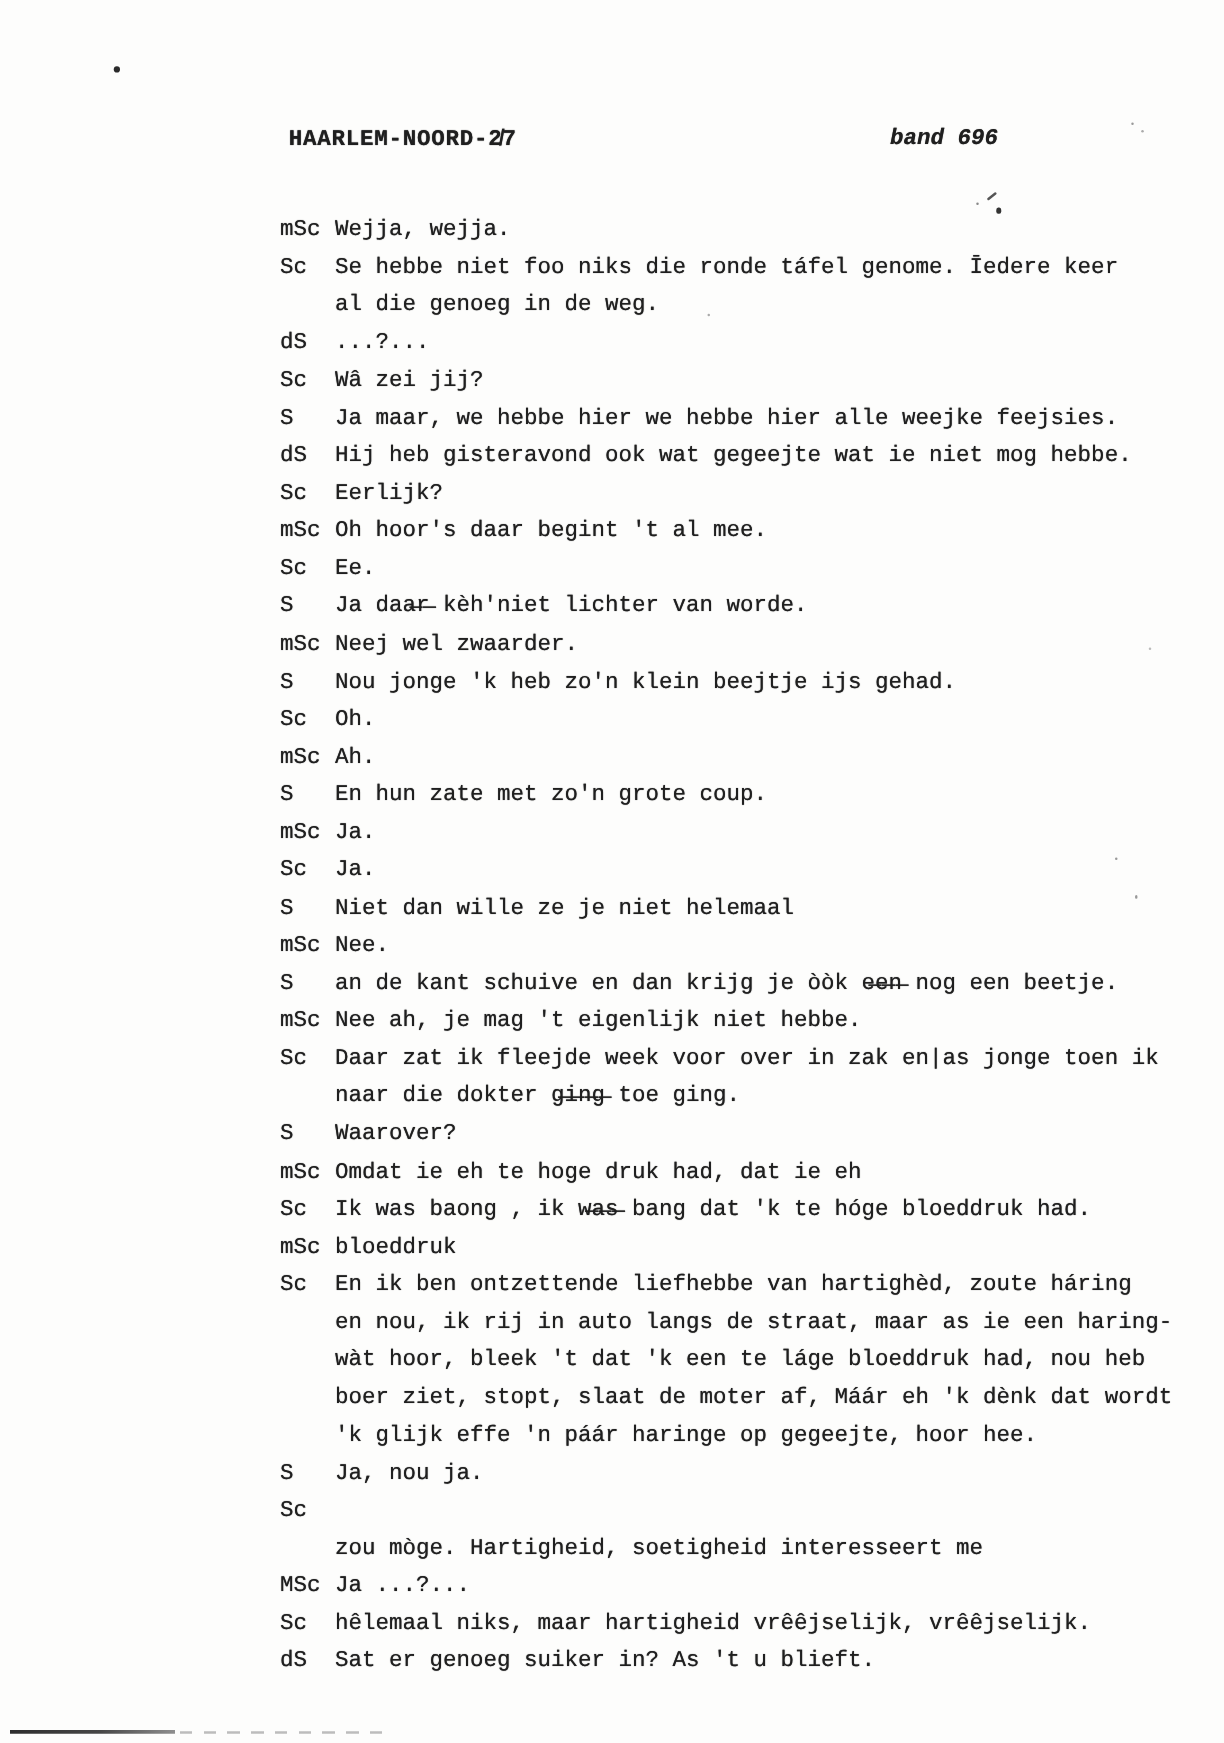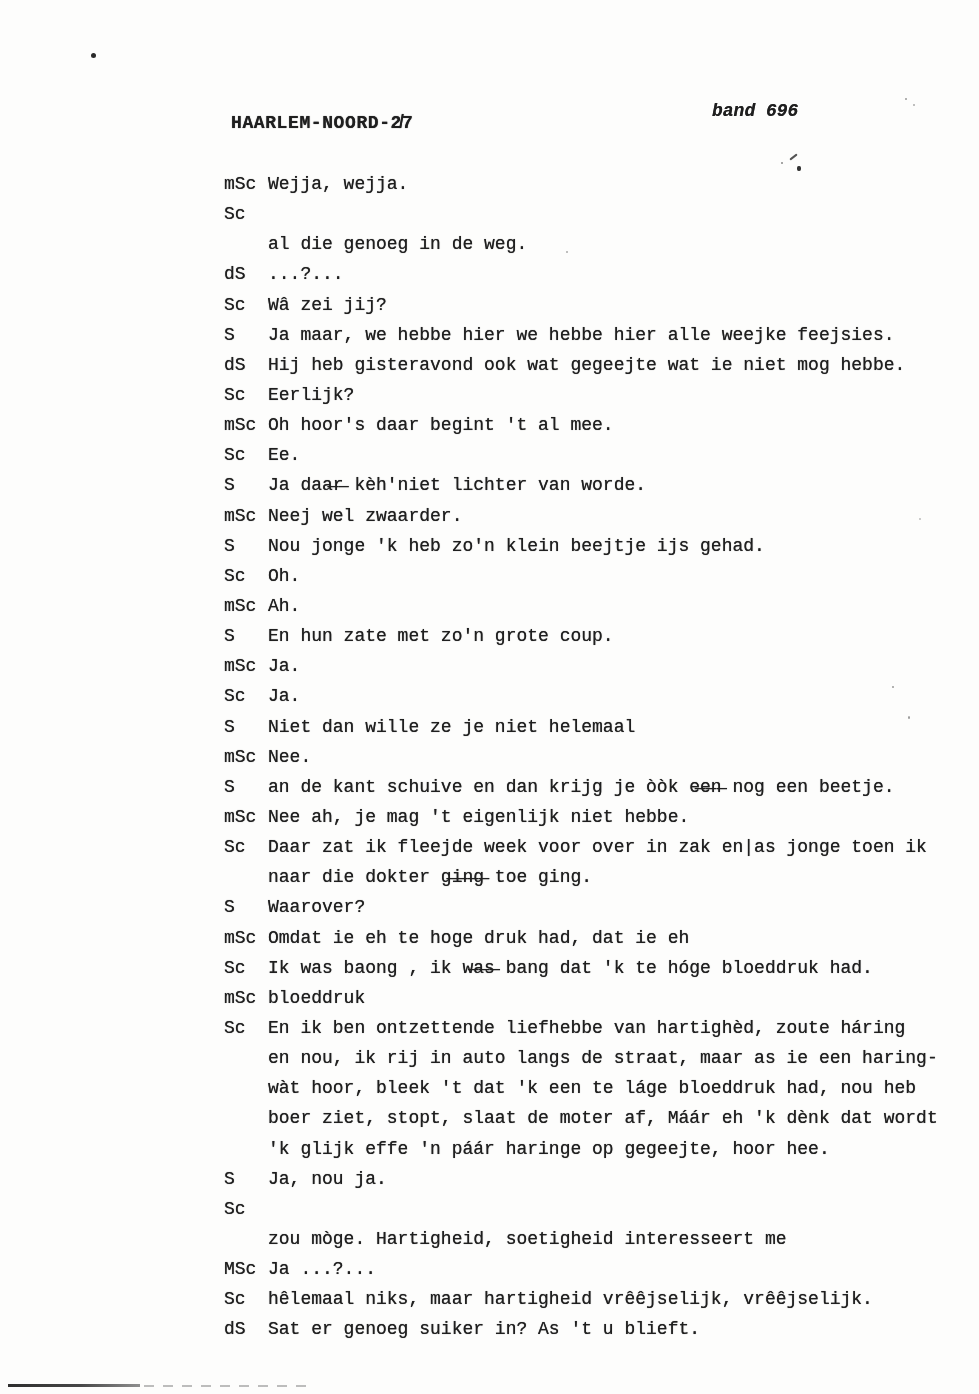--- a/index.html
+++ b/index.html
@@ -4,21 +4,21 @@
 <style>
   html,body{margin:0;padding:0;}
   body{
     width:979px;height:1394px;
     background:#fdfdfc;
     overflow:hidden;position:relative;
     font-family:"Liberation Mono","DejaVu Sans Mono",monospace;
   }
   .sheet{position:absolute;inset:0;color:#1f1f1f;}
   .doc-title{
-    position:absolute;left:231px;top:113px;
+    position:absolute;left:231px;top:102px;
     font-size:18px;font-weight:bold;letter-spacing:0.6px;
     text-shadow:0 0 0.8px rgba(15,15,15,0.9);
     white-space:pre;
   }
   .band{
     position:absolute;left:712px;top:101px;
     font-size:18px;font-weight:600;
     text-shadow:0 0 0.6px rgba(25,25,25,0.8);
     white-space:pre;
     font-style:italic;
@@ -61,21 +61,21 @@
 <body>
 
 <div class="sheet">
 
   <span class="doc-title">HAARLEM-NOORD-2̸7</span>
 
   <span class="band">band 696</span>
 
   <div class="transcript">
       <div class="line"><span class="speaker">mSc</span><span class="text">Wejja, wejja.</span></div>
-      <div class="line"><span class="speaker">Sc</span></div>
+      <div class="line"><span class="speaker">Sc</span><span class="text">Se hebbe niet foo niks die ronde táfel genome. Īedere keer</span></div>
       <div class="line"><span class="speaker"></span><span class="text">al die genoeg in de weg.</span></div>
       <div class="line"><span class="speaker">dS</span><span class="text">...?...</span></div>
       <div class="line"><span class="speaker">Sc</span><span class="text">Wâ zei jij?</span></div>
       <div class="line"><span class="speaker">S</span><span class="text">Ja maar, we hebbe hier we hebbe hier alle weejke feejsies.</span></div>
       <div class="line"><span class="speaker">dS</span><span class="text">Hij heb gisteravond ook wat gegeejte wat ie niet mog hebbe.</span></div>
       <div class="line"><span class="speaker">Sc</span><span class="text">Eerlijk?</span></div>
       <div class="line"><span class="speaker">mSc</span><span class="text">Oh hoor's daar begint 't al mee.</span></div>
       <div class="line"><span class="speaker">Sc</span><span class="text">Ee.</span></div>
       <div class="line"><span class="speaker">S</span><span class="text">Ja daa̶r̶ kèh'niet lichter van worde.</span></div>
       <div class="line"><span class="speaker">mSc</span><span class="text">Neej wel zwaarder.</span></div>

